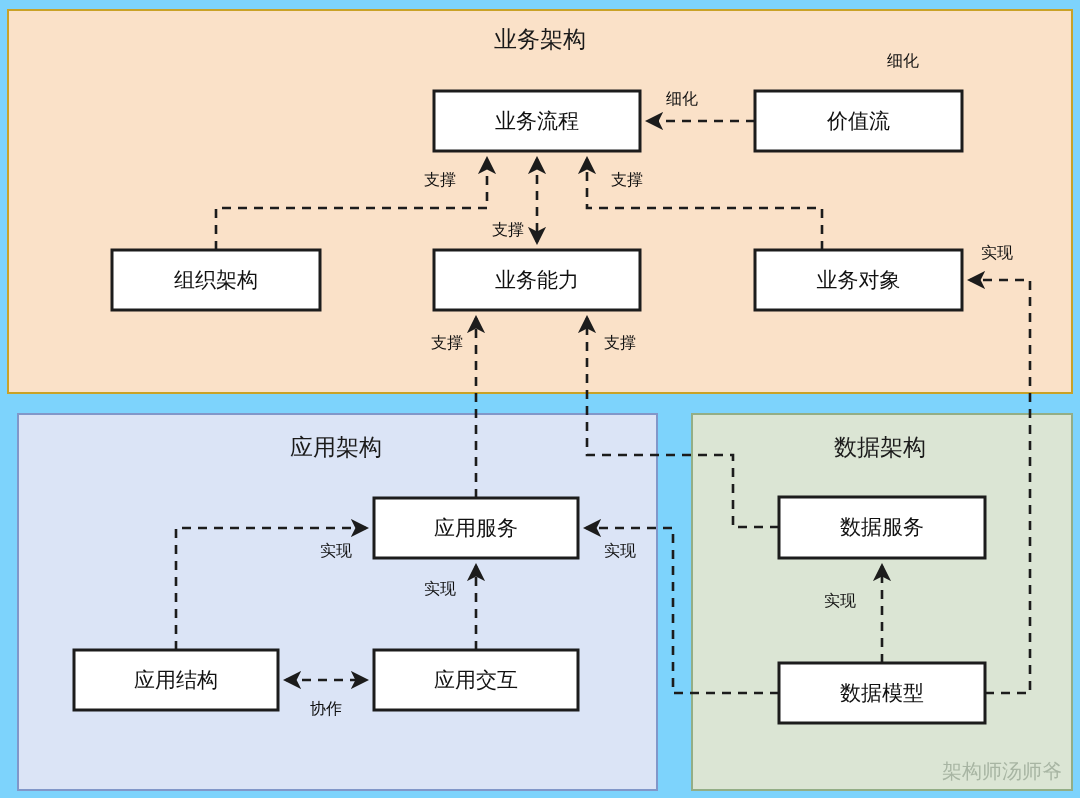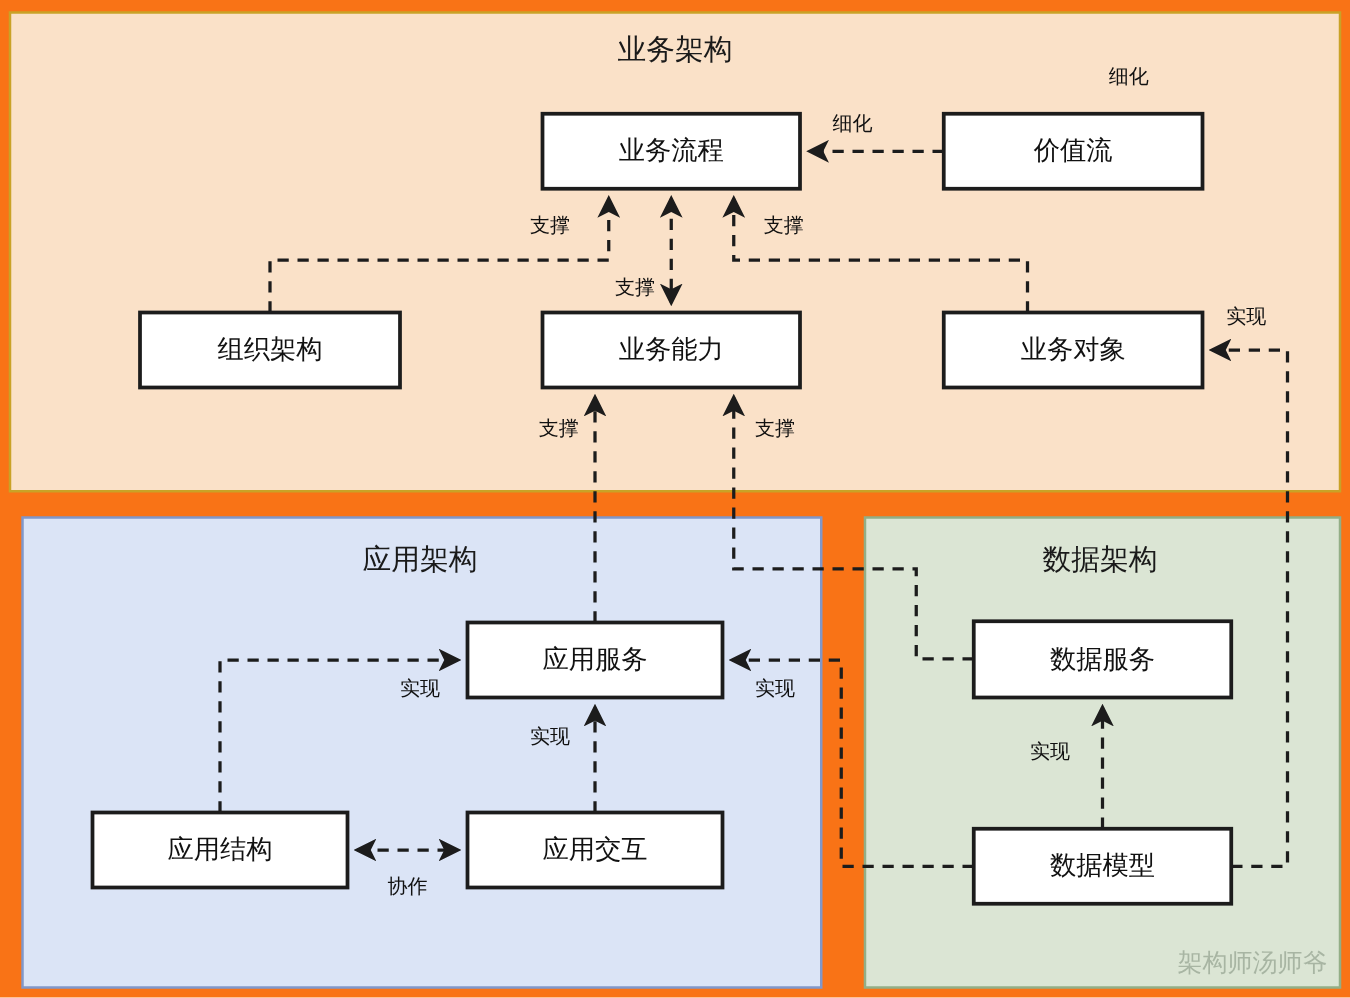--- a/index.html
+++ b/index.html
@@ -8,21 +8,21 @@
     background: #ffffff;
   }
   body {
     font-family: "Liberation Sans", "DejaVu Sans", sans-serif;
   }
   #stage {
     position: relative;
     width: 1080px;
     height: 798px;
     overflow: hidden;
-    background: #f97316;
+    background: #7dd3fc;
   }
   svg#diagram {
     position: absolute;
     left: 0;
     top: 0;
     width: 1080px;
     height: 798px;
   }
   .panel-rect {
     stroke-width: 2;

